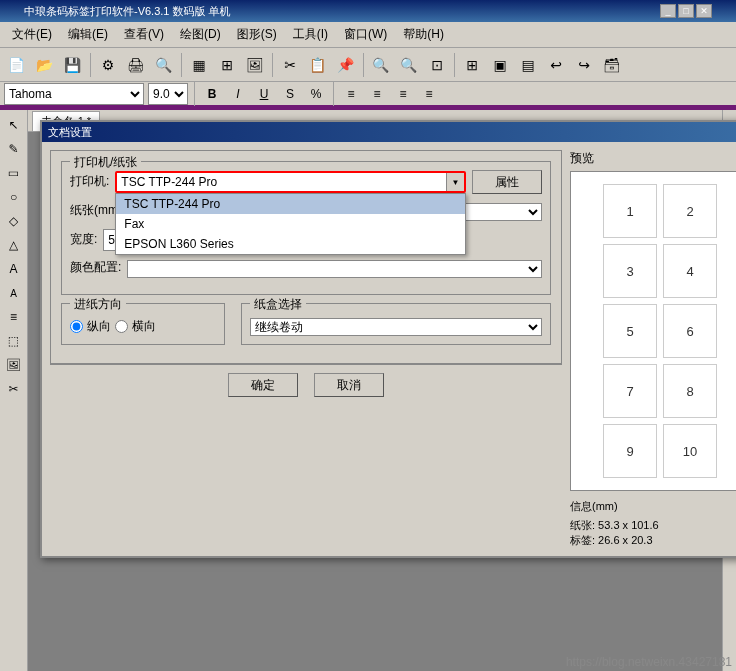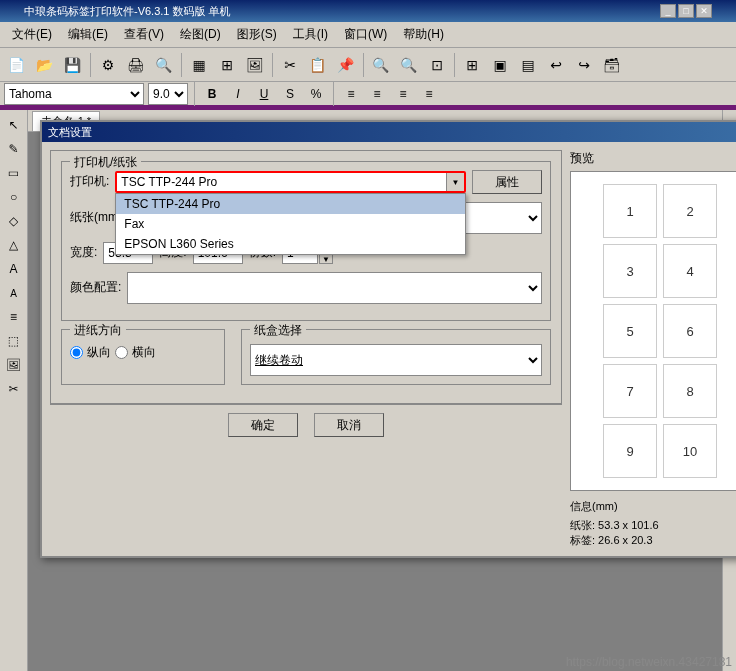--- a/index.html
+++ b/index.html
@@ -241,23 +241,22 @@
     .input-field {
       border: 1px solid #888;
       background: white;
       height: 22px;
       padding: 1px 4px;
       font-size: 12px;
     }
     .select-field {
       border: 1px solid #888;
       background: white;
-      height: 32px;
-      font-size: 12px;
-      text-decoration: underline;
+      height: 18px;
+      font-size: 12px;
     }
 
     
     .printer-select-wrapper {
       position: relative;
       flex: 1;
     }
     .printer-select-box {
       width: 100%;
       height: 22px;

